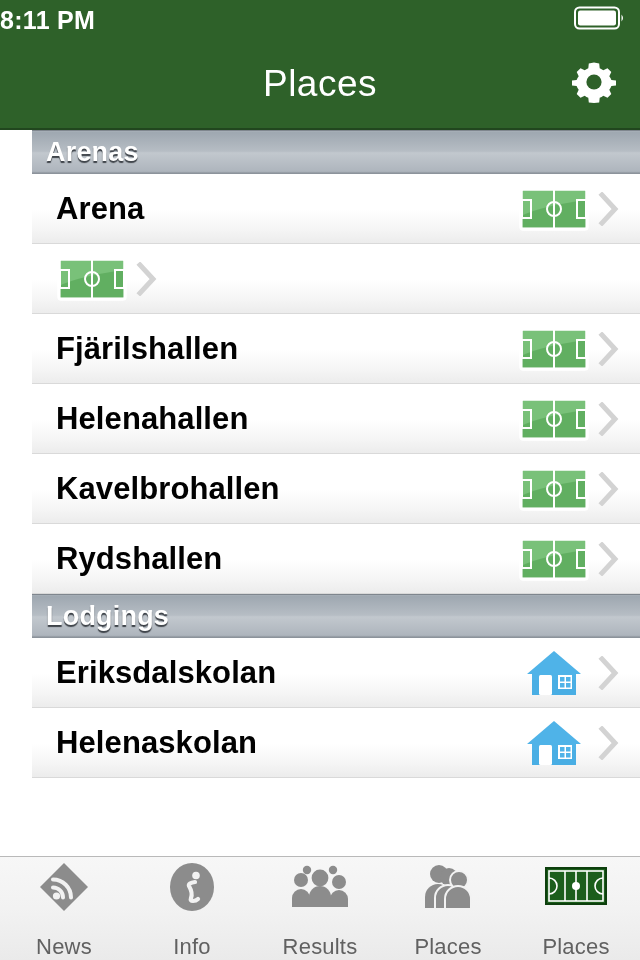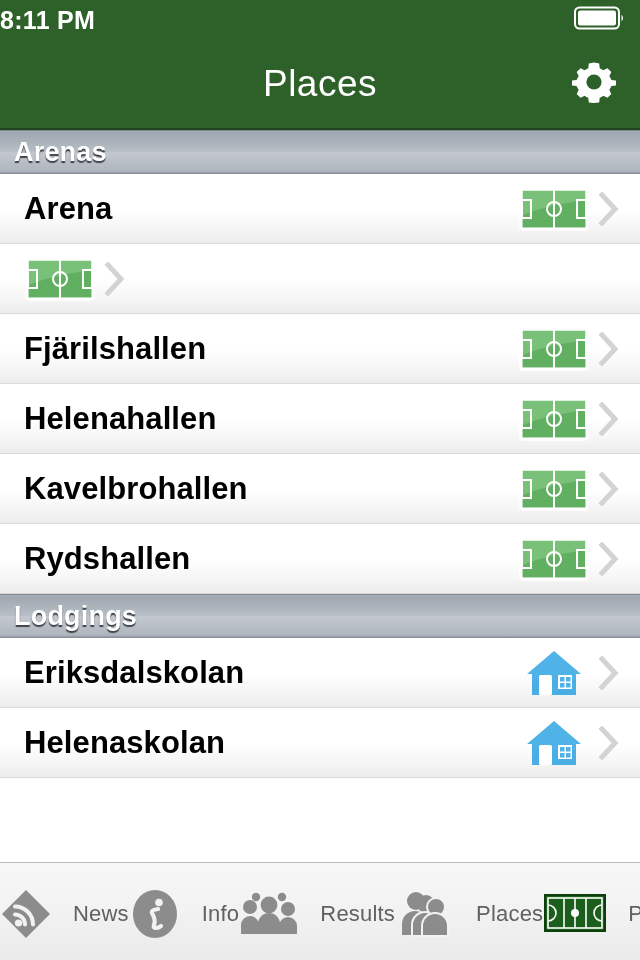--- a/index.html
+++ b/index.html
@@ -57,20 +57,21 @@
     display: flex; align-items: center; justify-content: center;
     cursor: pointer;
   }
 
   
   .list-scroll {
     flex: 1 1 auto;
     overflow: hidden;
     background: #ffffff;
     position: relative;
+    padding-left: 32px;
   }
   .section-header {
     height: 44px;
     background: linear-gradient(to bottom, #a8b0b8 0%, #9fa8b1 4%, #b6bdc4 48%, #c2c8ce 52%, #aeb5bd 96%, #8e959d 100%);
     border-top: 1px solid #7f868e;
     border-bottom: 1px solid #8c939b;
     display: flex; align-items: center;
     padding-left: 14px;
   }
   .section-title {
@@ -111,21 +112,21 @@
   
   .tab-bar {
     flex: 0 0 98px;
     background: linear-gradient(to bottom, #f7f7f7 0%, #f2f2f2 50%, #eaeaea 100%);
     border-top: 1px solid #b9b9b9;
     display: flex;
     align-items: stretch;
   }
   .tab {
     flex: 1 1 0;
-    display: flex; 
+    display: flex; flex-direction: column;
     align-items: center; justify-content: flex-end;
     gap: 21px;
     cursor: pointer;
     padding-top: 4px;
   }
   .tab-icon { height: 52px; display: flex; align-items: center; justify-content: center; }
   .tab-label {
     font-size: 22px;
     color: #616161;
     letter-spacing: 0.2px;

